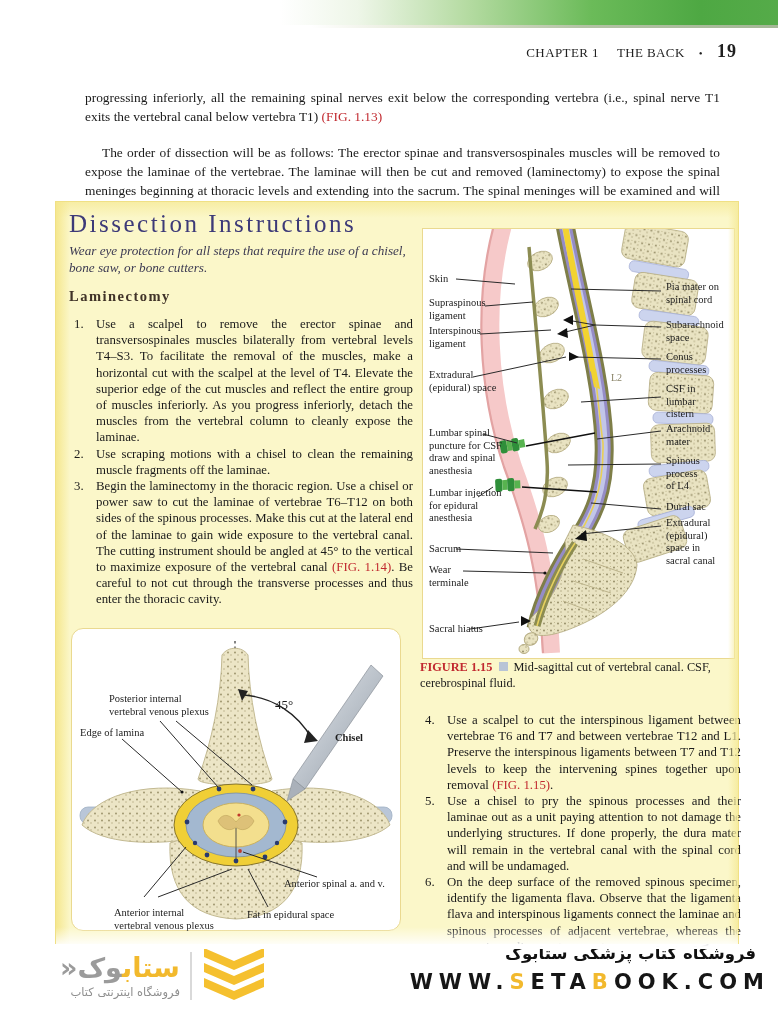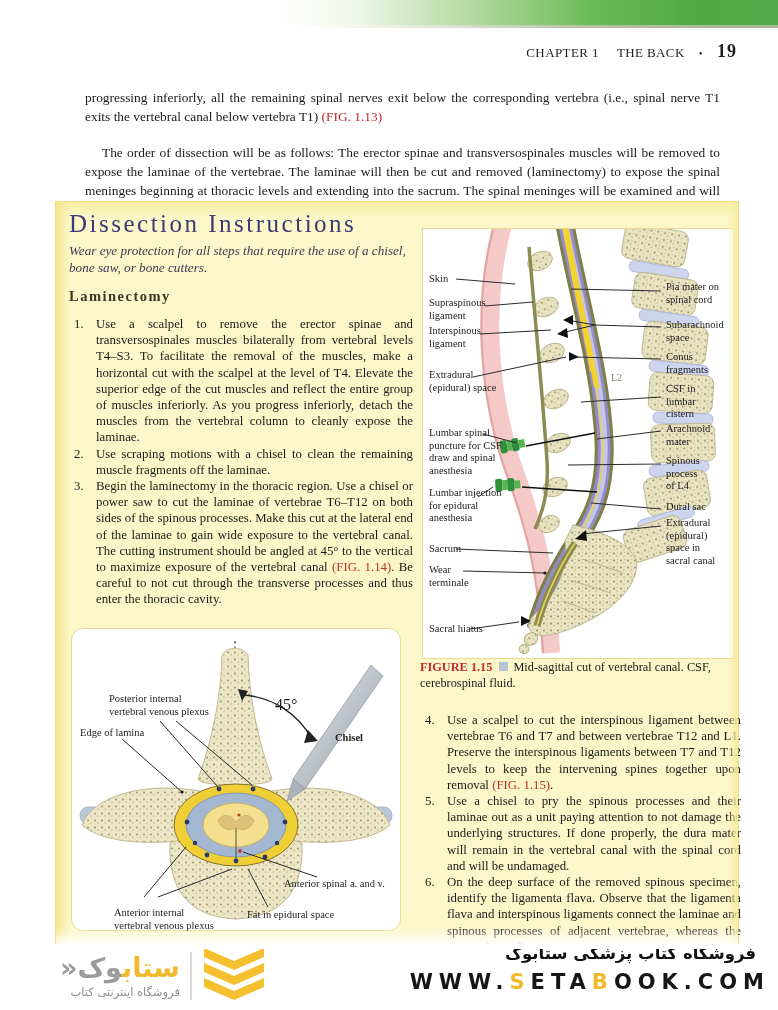--- a/index.html
+++ b/index.html
@@ -45,21 +45,21 @@
   .steps-left{left:13px;top:114px;width:344px;}
   .steps-right{left:364px;top:510px;width:321px;}
   
   .figframe{position:absolute;background:#ffffff;border:1px solid #ead990;box-sizing:border-box;}
   .fig-sagittal{left:366px;top:26px;width:313px;height:431px;}
   .fig-axial{left:15px;top:426px;width:330px;height:303px;border-radius:12px;}
   .figframe svg{position:absolute;left:0;top:0;}
   .flabel{position:absolute;font-size:10.5px;line-height:12.6px;color:#1c1c1c;
     white-space:pre-line;}
   .flabel.b{font-weight:bold;}
-  .flabel.deg{font-size:16px;}
+  .flabel.deg{font-size:13px;}
   
   .caption{position:absolute;left:364px;top:458px;width:320px;font-size:12.3px;
     line-height:15.5px;text-align:left;}
   .caption .figlab{color:#c12a30;font-weight:bold;}
   .cap-square{display:inline-block;width:9px;height:9px;background:#b8c4d6;
     margin:0 5px 0 7px;}
   
   .footer{position:absolute;left:0;top:944px;width:778px;height:66px;background:#fff;}
   .logo{position:absolute;left:60px;top:4px;display:flex;align-items:center;gap:10px;}
   .wordmark-block{text-align:right;}
@@ -237,21 +237,21 @@
 anesthesia</div>
     <div class="flabel" style="left:6px;top:314px;">Sacrum</div>
     <div class="flabel" style="left:6px;top:335px;">Wear
 terminale</div>
     <div class="flabel" style="left:6px;top:394px;">Sacral hiatus</div>
     <div class="flabel" style="left:243px;top:52px;">Pia mater on
 spinal cord</div>
     <div class="flabel" style="left:243px;top:90px;">Subarachnoid
 space</div>
     <div class="flabel" style="left:243px;top:122px;">Conus
-fragments</div>
+processes</div>
     <div class="flabel" style="left:243px;top:154px;">CSF in
 lumbar
 cistern</div>
     <div class="flabel" style="left:243px;top:194px;">Arachnoid
 mater</div>
     <div class="flabel" style="left:243px;top:226px;">Spinous
 process
 of L4</div>
     <div class="flabel" style="left:243px;top:272px;">Dural sac</div>
     <div class="flabel" style="left:243px;top:288px;">Extradural

